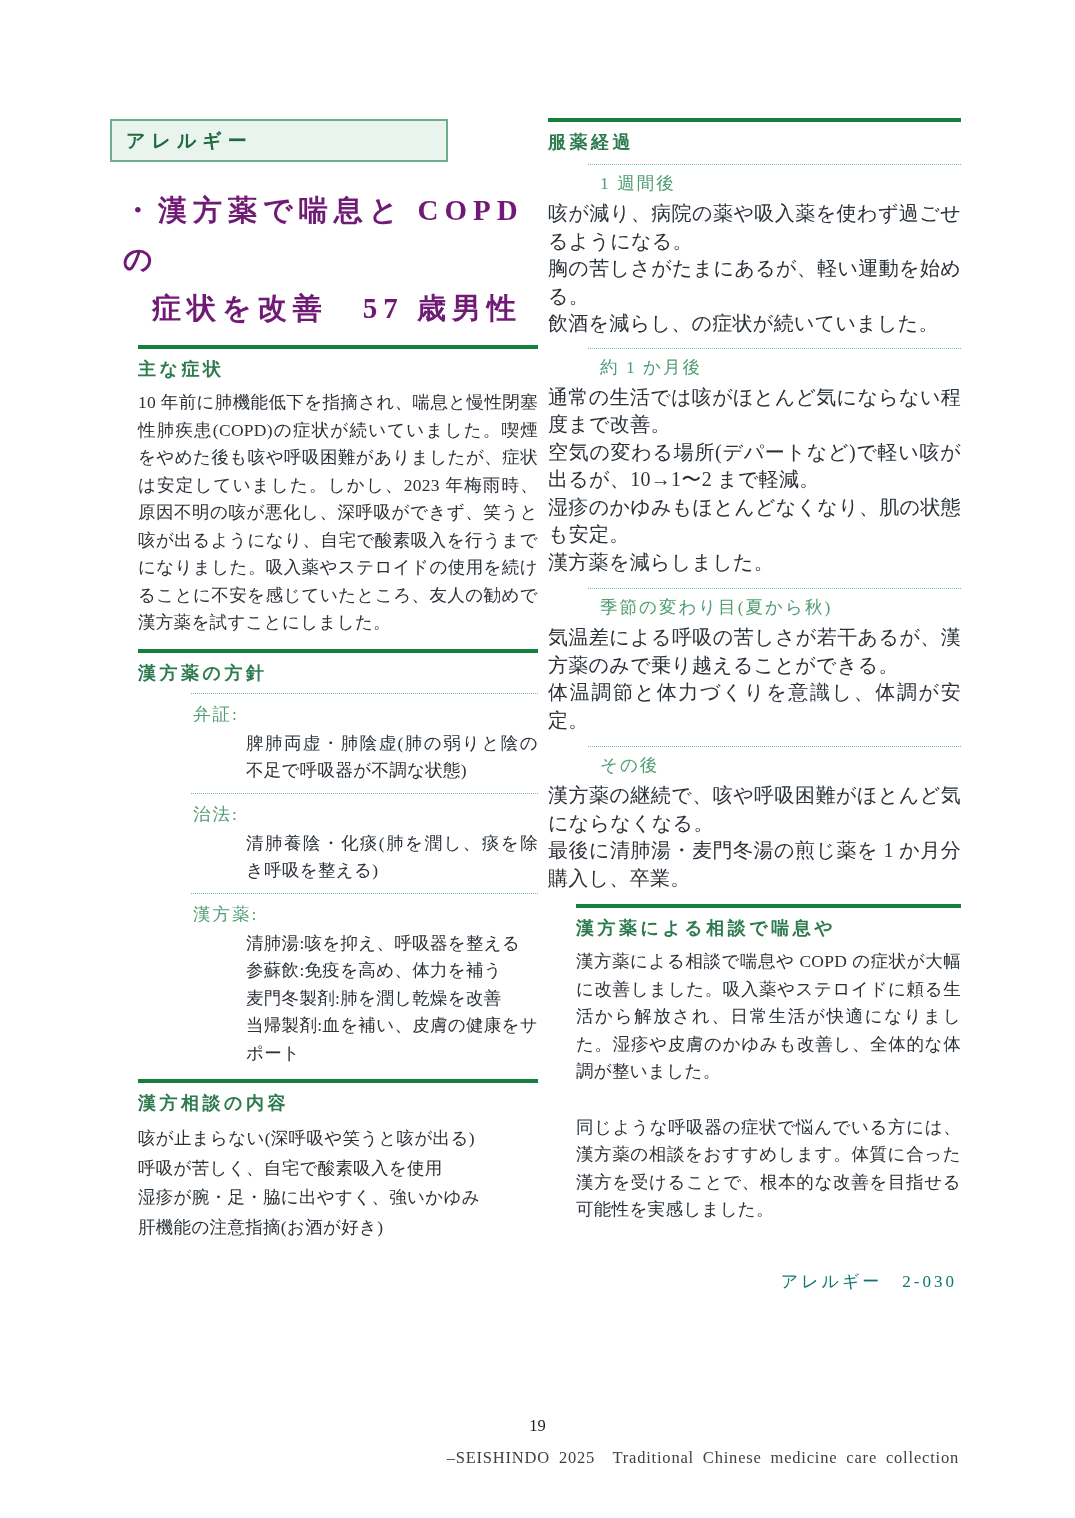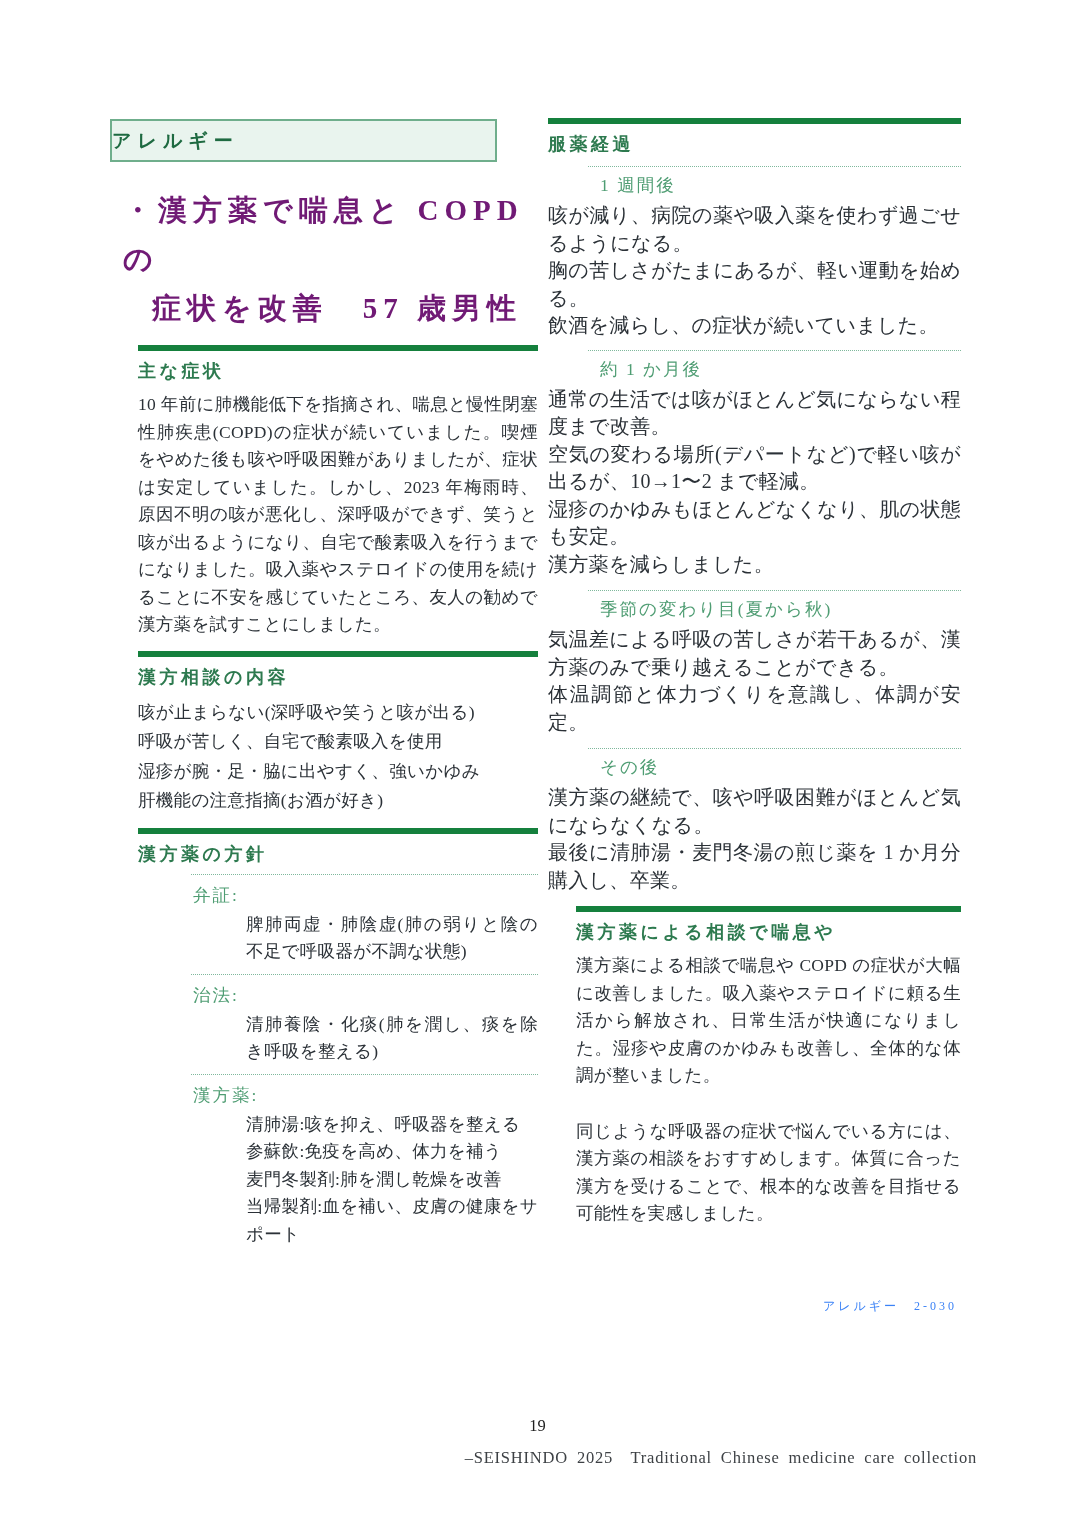--- a/index.html
+++ b/index.html
@@ -11,40 +11,41 @@
     color:#2b3137;
     overflow:hidden;
   }
   .col { position:absolute; }
   .col-left  { left:110px; top:119px; width:428px; }
   .col-right { left:548px; top:118px; width:413px; }
 
   
   .badge {
     box-sizing:border-box;
-    width:387px; height:43px;
+    width:338px; height:43px;
     background:#e9f4ee;
     border:2px solid #6fae8c;
     display:flex; align-items:center;
+    padding-left:14px;
   }
   .badge-label {
     font-size:19px; font-weight:bold;
     color:#1e6a41; letter-spacing:6px;
   }
 
   
   .title { margin:24px 0 0 0; font-size:29px; font-weight:600; color:#701a75;
            letter-spacing:6px; line-height:49px; }
   .title .t1 { display:block; padding-left:13px; }
   .title .t2 { display:block; padding-left:42px; }
 
   
   .sec { margin-top:12px;margin-left:28px; }
   .sec-h {
-    margin:0; border-top:6px solid #15803d;
+    margin:0; border-top:4px solid #15803d;
     padding-top:8px;
     font-size:18px; line-height:24px;
     color:#2d7a4f; font-weight:bold; letter-spacing:3.5px;
   }
   .body {
     margin:8px 0 0 0;
     font-size:17.5px; line-height:27.5px;
     letter-spacing:0.3px;
     text-align:justify;
     color:#2b3137;
@@ -74,32 +75,32 @@
     font-size:17.5px; line-height:26px;
     color:#4f9d73; letter-spacing:2px;
   }
   .stage-lines { margin-top:4px; }
   .stage-lines p { margin:0; font-size:20px; line-height:27.5px; letter-spacing:0.3px; text-align:justify; }
   .st3 .stage-rule, .st4 .stage-rule { margin-top:12px; }
 
   .para2 { margin-top:28px; }
 
   .ref {
-    margin-top:70px;
+    margin-top:46px;
     text-align:right; padding-right:4px;
-    font-size:12px; color:#3b82f6; letter-spacing:3px;
+    font-size:17px; color:#0f766e; letter-spacing:3px;
   }
 
   
   .footer-page {
     position:absolute; top:1416px; left:0; width:100%;
     text-align:center; font-size:16.5px; color:#1f1f1f;
   }
   .footer-credit {
-    position:absolute; top:1447px; right:98px;
+    position:absolute; top:1447px; right:116px;
     font-size:16.5px; color:#3d4145;
     letter-spacing:0.8px; word-spacing:4px;
   }
 </style>
 </head>
 <body>
 
 <div class="page">
 
   <div class="col col-left">
@@ -109,30 +110,20 @@
     </div>
 
     <h1 class="title">
       <span class="t1">・漢方薬で喘息と COPD の</span>
       <span class="t2">症状を改善　57 歳男性</span>
     </h1>
 
     <section class="sec">
       <h2 class="sec-h">主な症状</h2>
       <p class="body">10 年前に肺機能低下を指摘され、喘息と慢性閉塞性肺疾患(COPD)の症状が続いていました。喫煙をやめた後も咳や呼吸困難がありましたが、症状は安定していました。しかし、2023 年梅雨時、原因不明の咳が悪化し、深呼吸ができず、笑うと咳が出るようになり、自宅で酸素吸入を行うまでになりました。吸入薬やステロイドの使用を続けることに不安を感じていたところ、友人の勧めで漢方薬を試すことにしました。</p>
-    </section>
-
-    <section class="sec">
-      <h2 class="sec-h">漢方相談の内容</h2>
-      <div class="items">
-        <p>咳が止まらない(深呼吸や笑うと咳が出る)</p>
-        <p>呼吸が苦しく、自宅で酸素吸入を使用</p>
-        <p>湿疹が腕・足・脇に出やすく、強いかゆみ</p>
-        <p>肝機能の注意指摘(お酒が好き)</p>
-      </div>
     </section>
 
     <section class="sec">
       <h2 class="sec-h">漢方薬の方針</h2>
 
       <div class="sub">
         <div class="sub-rule"></div>
         <div class="sub-label">弁証:</div>
         <div class="sub-content">脾肺両虚・肺陰虚(肺の弱りと陰の不足で呼吸器が不調な状態)</div>
       </div>
@@ -147,20 +138,30 @@
         <div class="sub-rule"></div>
         <div class="sub-label">漢方薬:</div>
         <div class="sub-content">
           <div>清肺湯:咳を抑え、呼吸器を整える</div>
           <div>参蘇飲:免疫を高め、体力を補う</div>
           <div>麦門冬製剤:肺を潤し乾燥を改善</div>
           <div>当帰製剤:血を補い、皮膚の健康をサポート</div>
         </div>
       </div>
     </section>
+
+    <section class="sec">
+      <h2 class="sec-h">漢方相談の内容</h2>
+      <div class="items">
+        <p>咳が止まらない(深呼吸や笑うと咳が出る)</p>
+        <p>呼吸が苦しく、自宅で酸素吸入を使用</p>
+        <p>湿疹が腕・足・脇に出やすく、強いかゆみ</p>
+        <p>肝機能の注意指摘(お酒が好き)</p>
+      </div>
+    </section>
   </div>
 
   <div class="col col-right">
 
     <section>
       <h2 class="sec-h">服薬経過</h2>
 
       <div class="stage st1">
         <div class="stage-rule"></div>
         <div class="stage-label">1 週間後</div>

